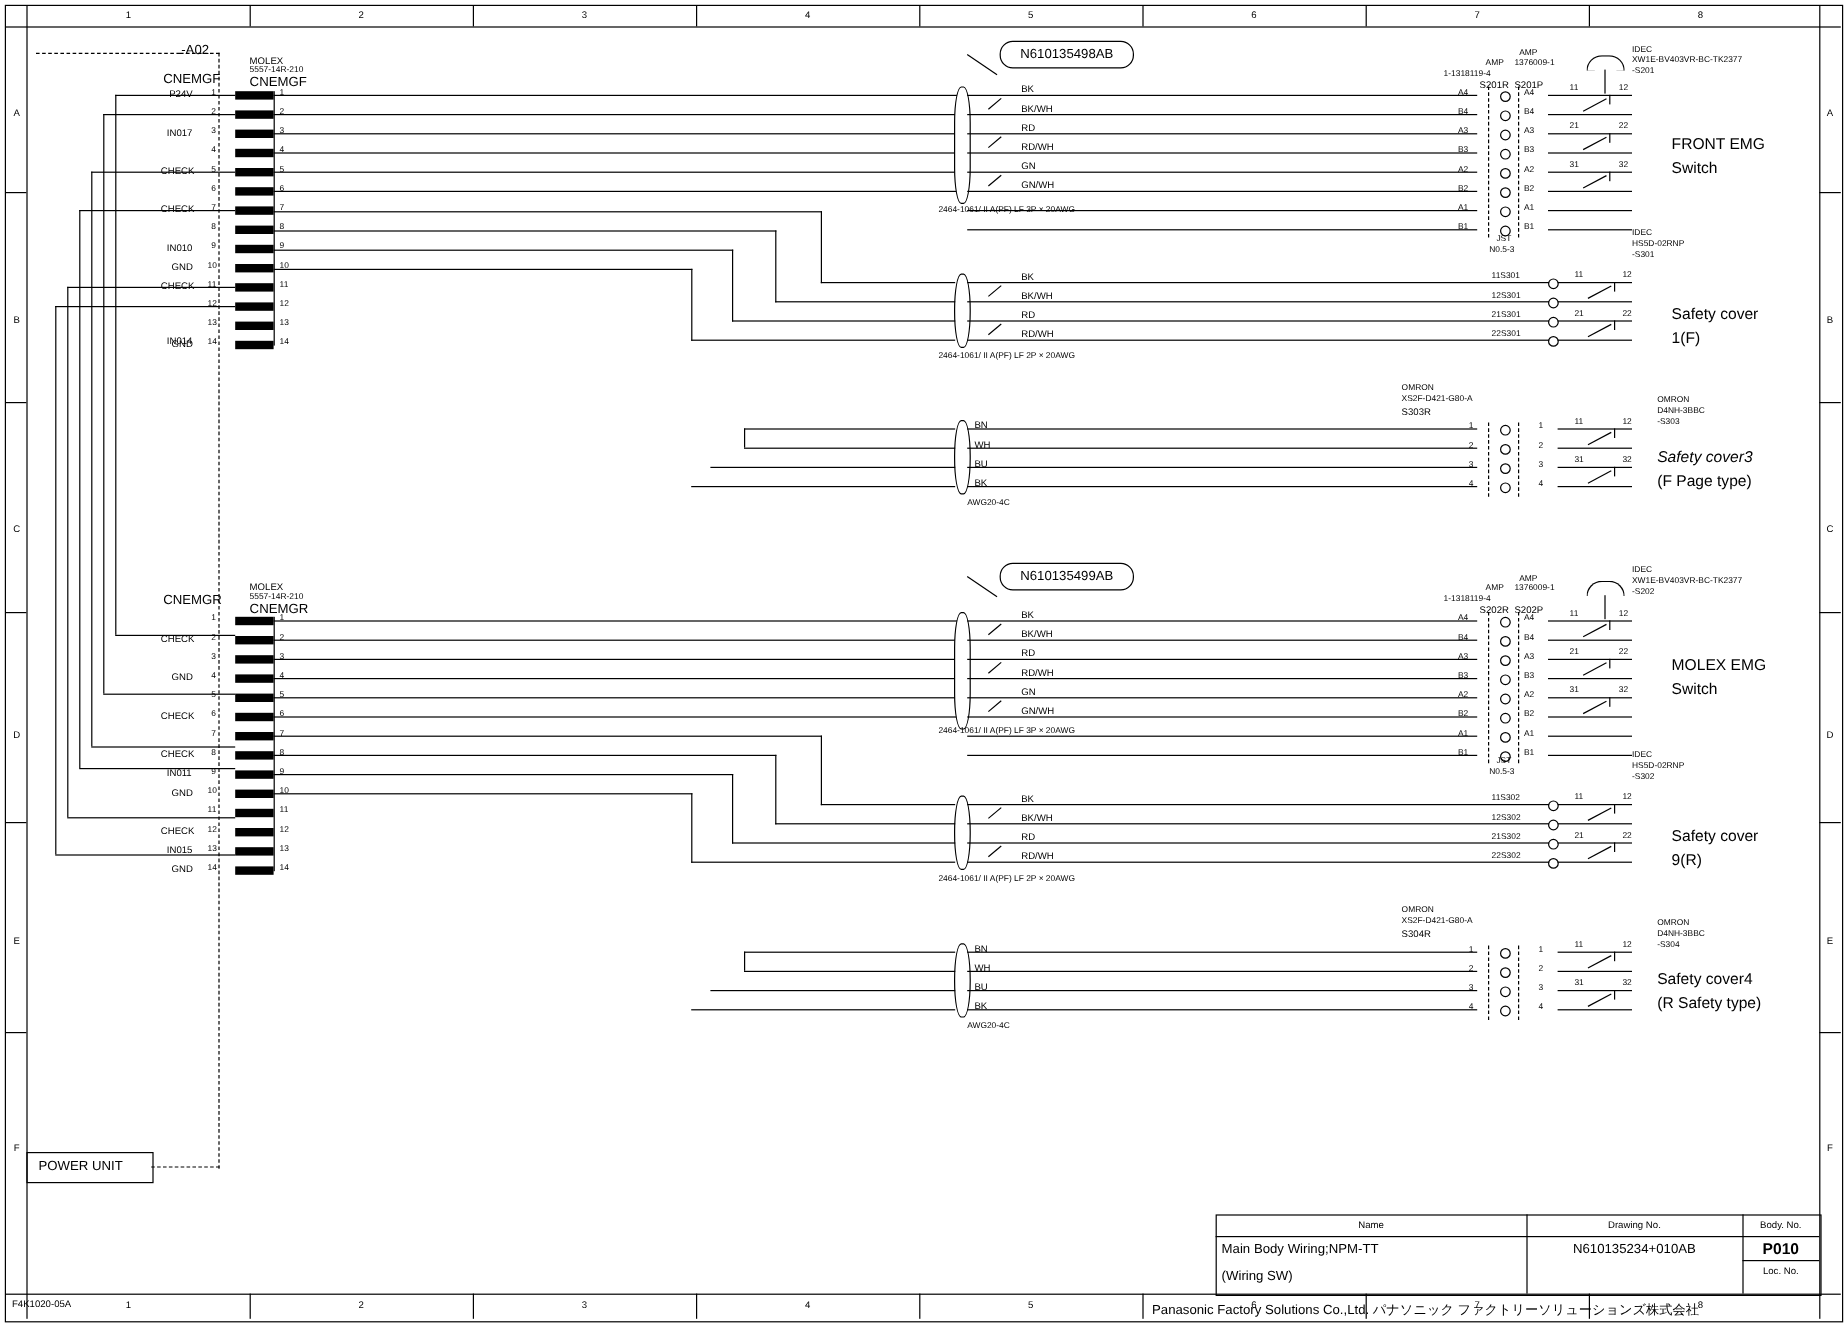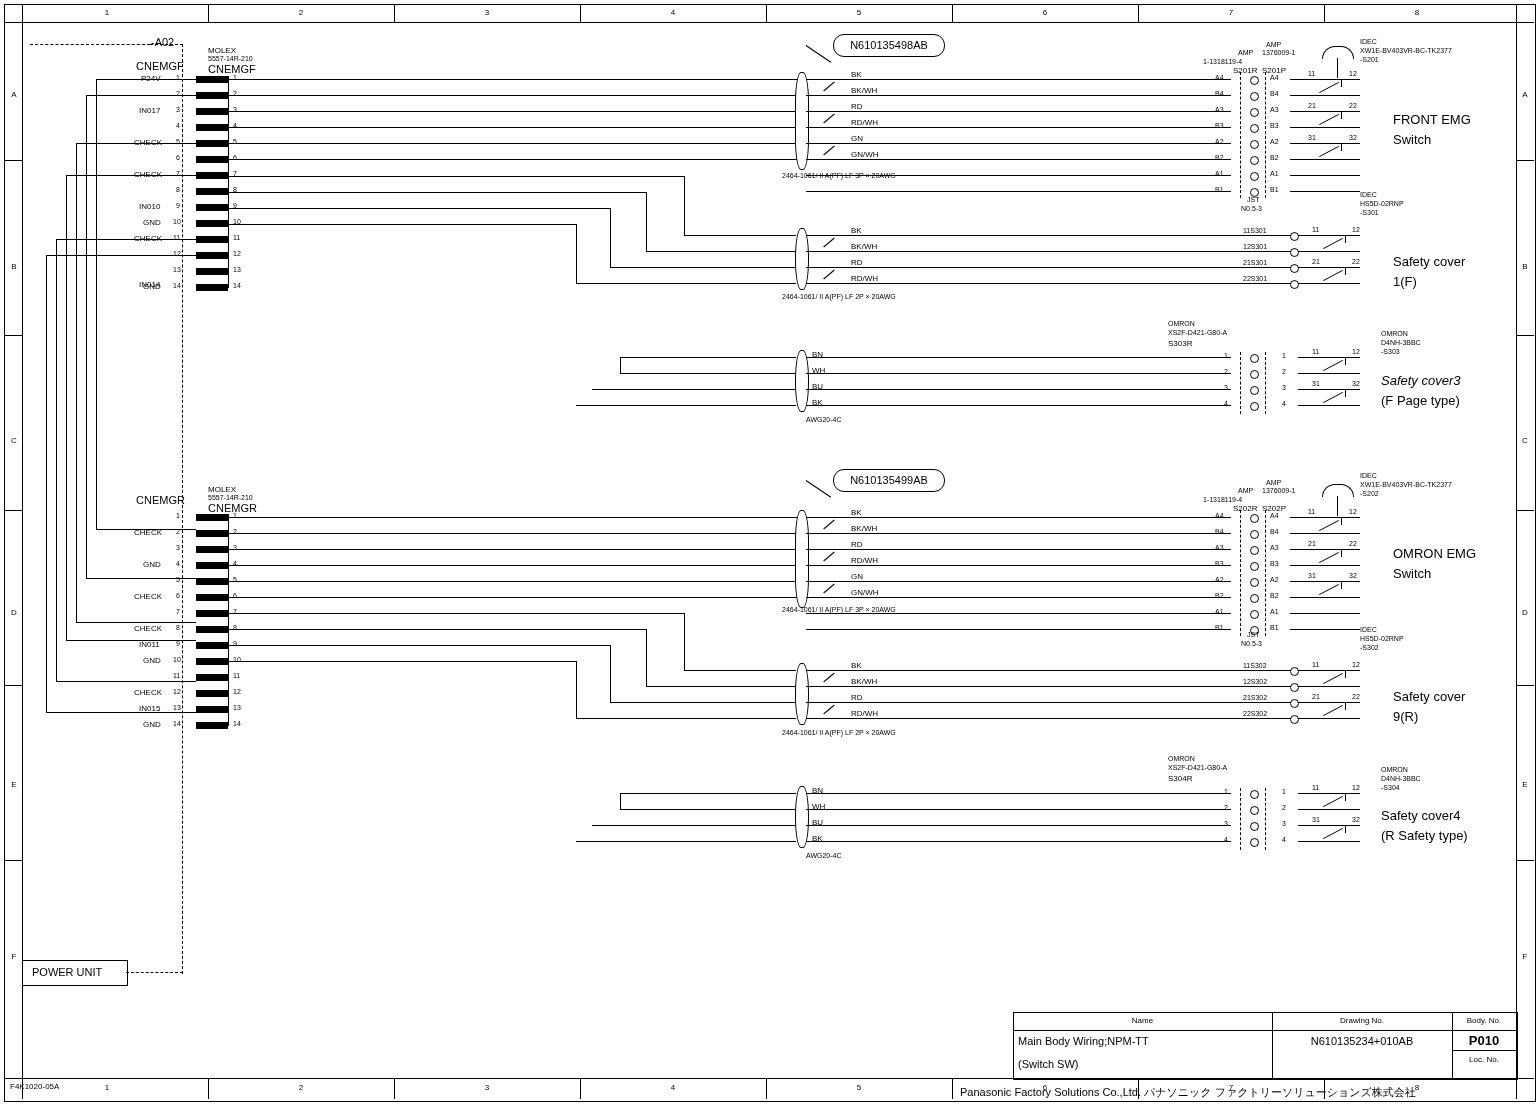--- a/index.html
+++ b/index.html
@@ -573,21 +573,21 @@
   <div class="txt xs" style="left:1308px;top:508px;">11</div>
   <div class="txt xs" style="left:1349px;top:508px;">12</div>
   <div class="txt xs" style="left:1308px;top:540px;">21</div>
   <div class="txt xs" style="left:1349px;top:540px;">22</div>
   <div class="txt xs" style="left:1308px;top:572px;">31</div>
   <div class="txt xs" style="left:1349px;top:572px;">32</div>
 
   <div style="position:absolute;left:1322px;top:484px;width:30px;height:12px;border:1px solid #000;border-radius:15px 15px 0 0;border-bottom:none;background:#fff;"></div>
   <div class="ln v" style="left:1337px;top:496px;height:20px;"></div>
 
-  <div class="txt lg" style="left:1393px;top:546px;">OMRON EMG</div>
+  <div class="txt lg" style="left:1393px;top:546px;">MOLEX EMG</div>
   <div class="txt lg" style="left:1393px;top:566px;">Switch</div>
 
   <div class="txt xs" style="left:1247px;top:631px;">JST</div>
   <div class="txt xs" style="left:1241px;top:640px;">N0.5-3</div>
   <div class="txt xs" style="left:1360px;top:626px;">IDEC</div>
   <div class="txt xs" style="left:1360px;top:635px;">HS5D-02RNP</div>
   <div class="txt xs" style="left:1360px;top:644px;">-S302</div>
 
   <div class="txt xs" style="left:1243px;top:662px;">11S302</div>
   <div class="txt xs" style="left:1243px;top:678px;">12S302</div>
@@ -714,18 +714,18 @@
   <div class="ln v" style="left:1452px;top:1012px;height:66px;"></div>
   <div class="ln h" style="left:1013px;top:1030px;width:503px;"></div>
   <div class="ln h" style="left:1452px;top:1050px;width:64px;"></div>
 
   <div class="txt sm ctr" style="left:1013px;top:1016px;width:259px;">Name</div>
   <div class="txt sm ctr" style="left:1272px;top:1016px;width:180px;">Drawing No.</div>
   <div class="txt sm ctr" style="left:1452px;top:1016px;width:64px;">Body. No.</div>
   <div class="txt sm ctr" style="left:1452px;top:1055px;width:64px;">Loc. No.</div>
 
   <div class="txt md" style="left:1018px;top:1035px;">Main Body Wiring;NPM-TT</div>
-  <div class="txt md" style="left:1018px;top:1058px;">(Switch SW)</div>
+  <div class="txt md" style="left:1018px;top:1058px;">(Wiring SW)</div>
   <div class="txt md ctr" style="left:1272px;top:1035px;width:180px;">N610135234+010AB</div>
   <div class="txt lg ctr" style="left:1452px;top:1033px;width:64px;font-weight:bold;">P010</div>
   <div class="txt sm ctr" style="left:1452px;top:1062px;width:64px;"></div>
 
 </div>
 
 </body></html>

